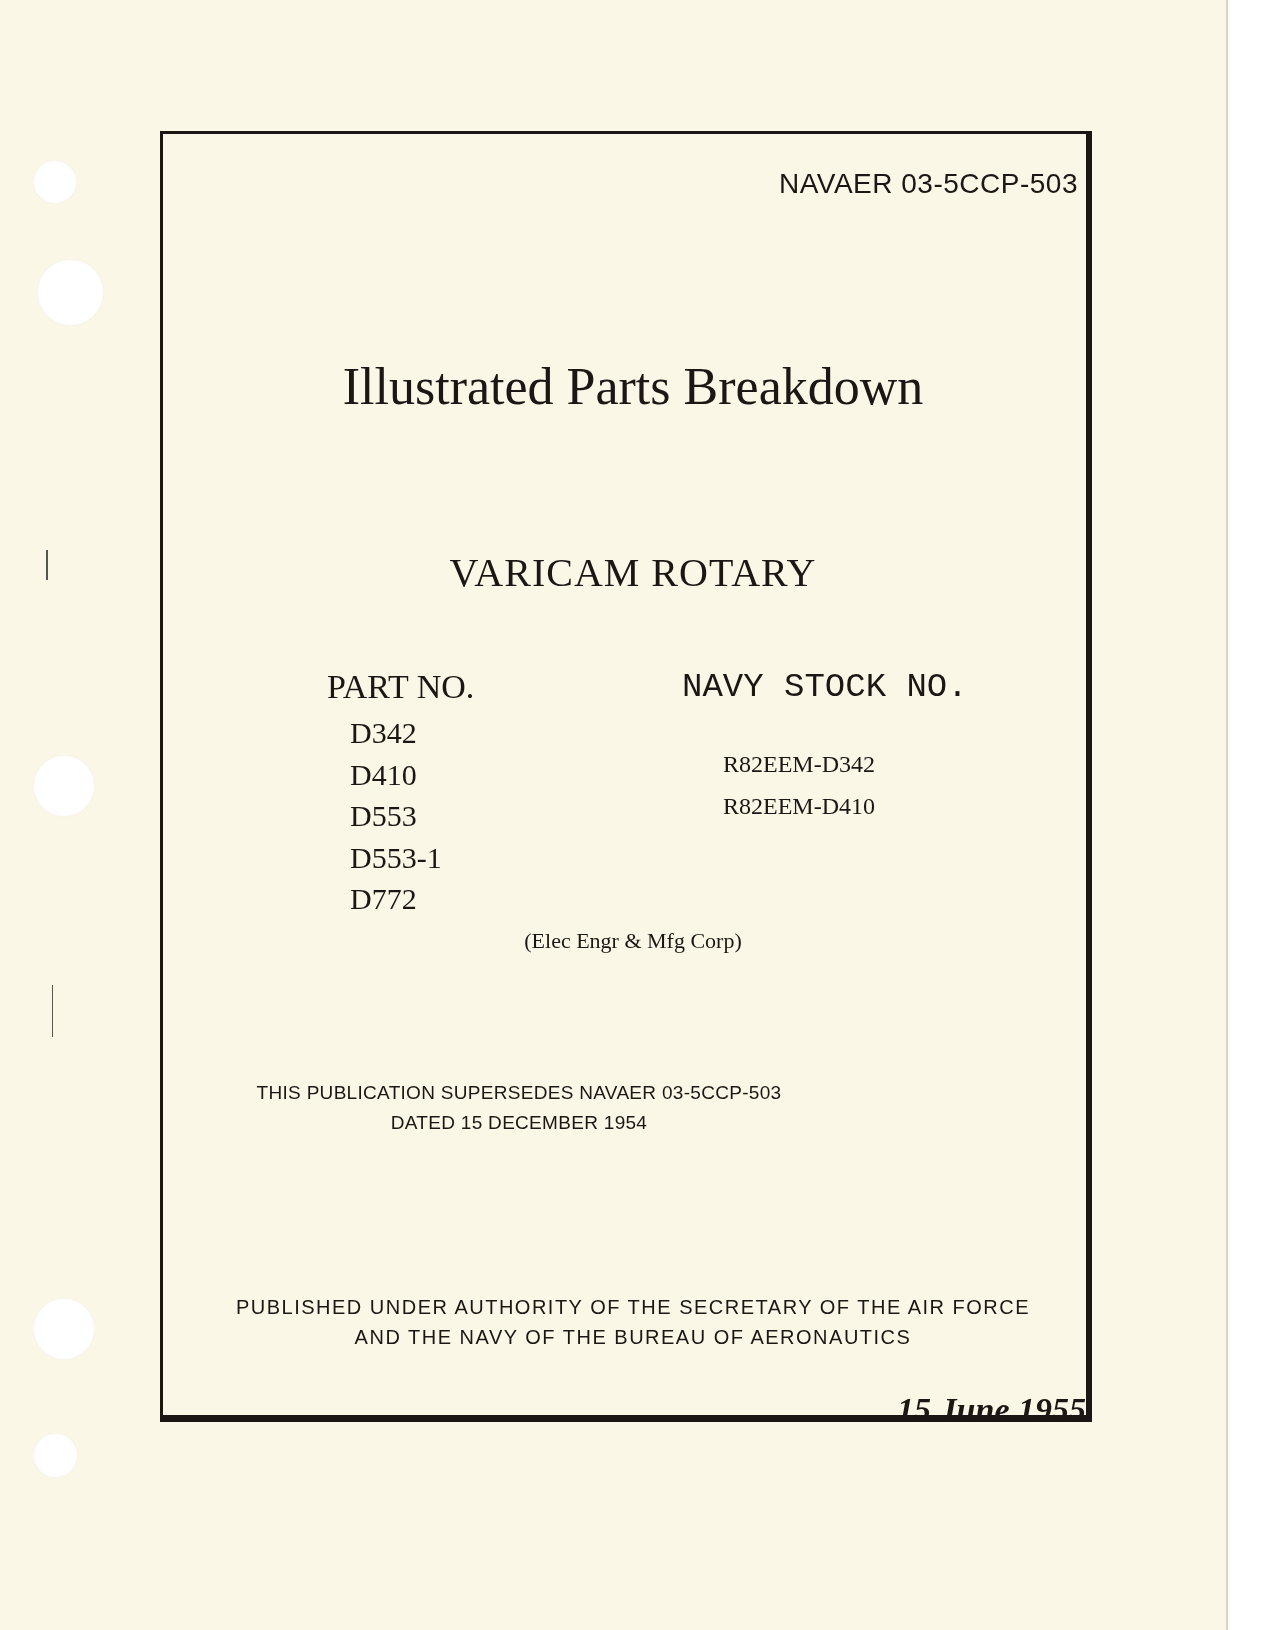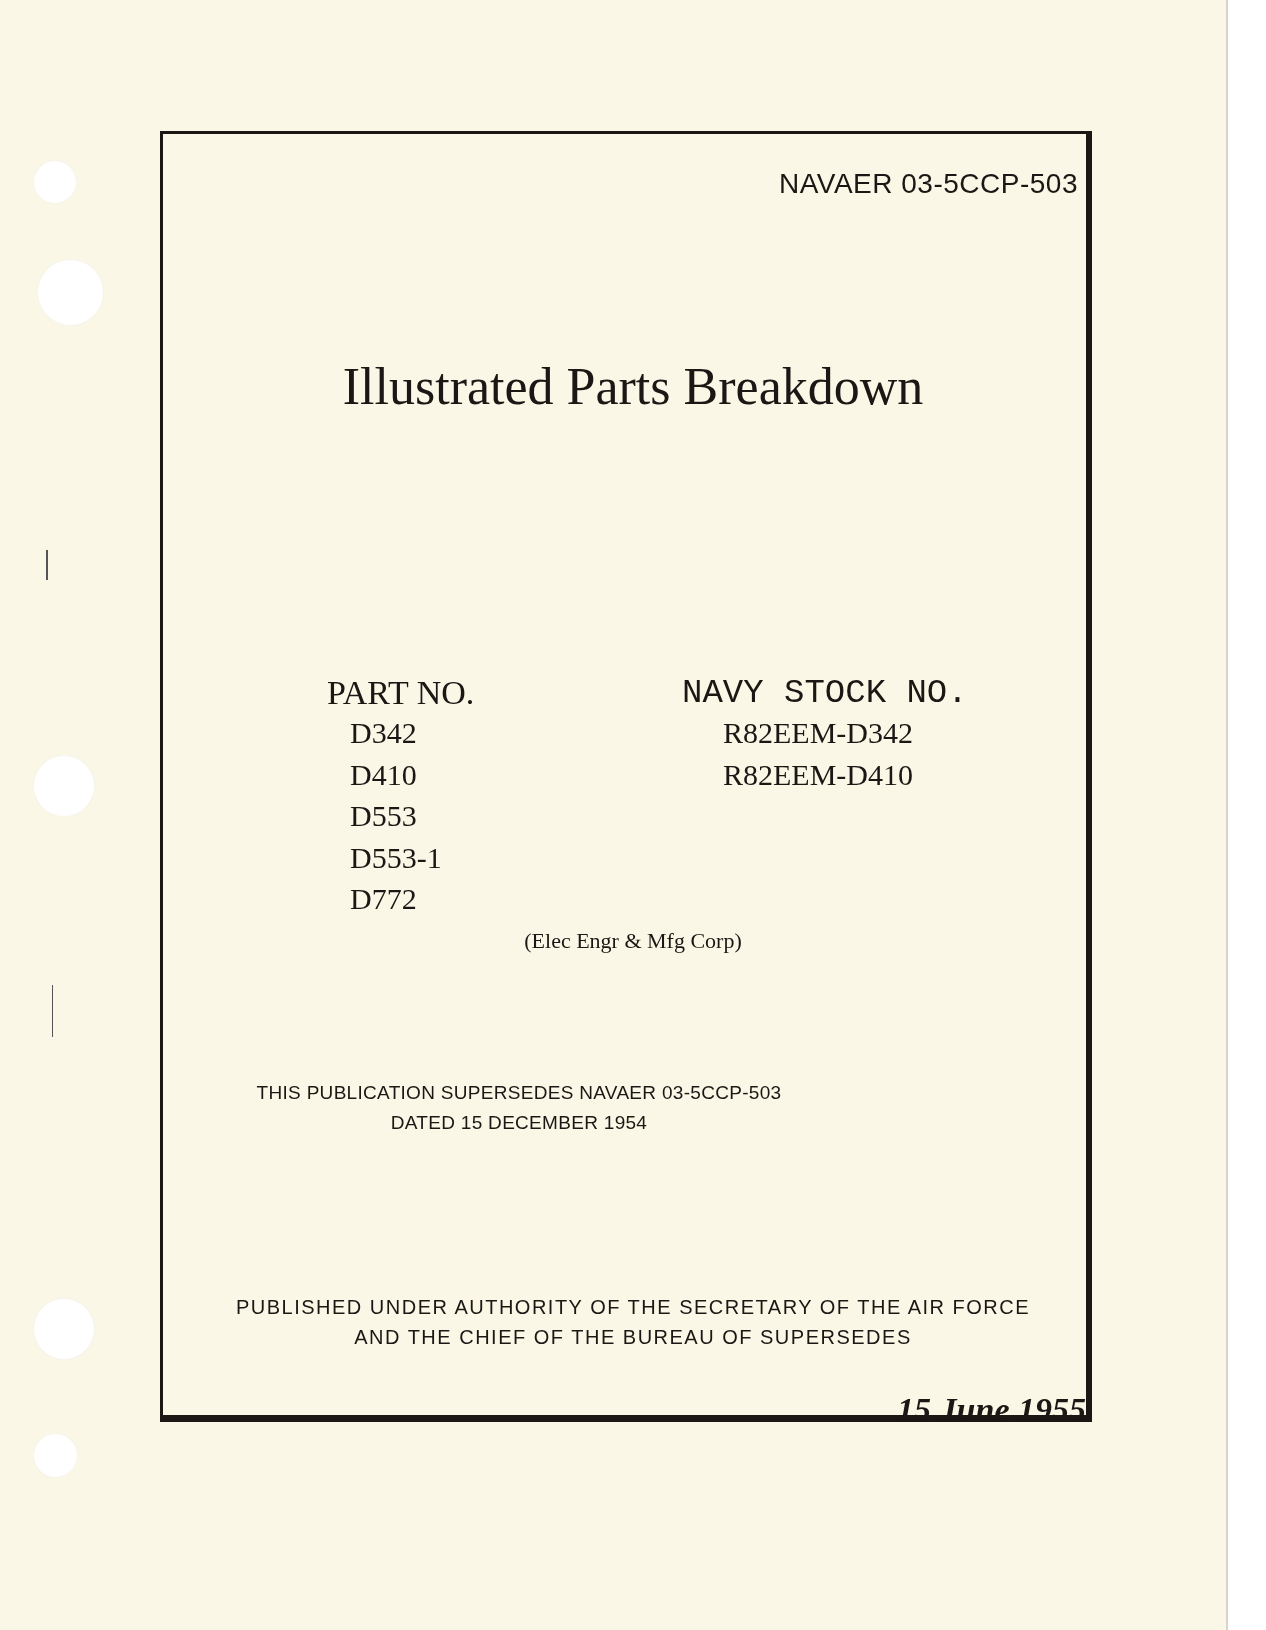--- a/index.html
+++ b/index.html
@@ -22,25 +22,25 @@
     position: absolute; left: 160px; top: 131px; width: 923px; height: 1281px;
     border-top: 3px solid #1a1714; border-left: 3px solid #1a1714;
     border-right: 6px solid #1a1714; border-bottom: 7px solid #1a1714;
   }
   .sans { font-family: "Liberation Sans", sans-serif; }
   .abs { position: absolute; }
   .center { text-align: center; }
   .docnum { top: 168px; right: 188px; font-size: 28px; letter-spacing: 0.5px; }
   .title { top: 357px; left: 0; width: 1266px; font-size: 52px; }
   .subject { top: 548px; left: 0; width: 1266px; font-size: 40px; line-height: 50px; letter-spacing: 1px; }
-  .colhead { font-size: 34px; margin-top: 6px; }
+  .colhead { font-size: 34px; }
   .partcol { left: 327px; top: 668px; }
   .partlist { left: 350px; top: 712px; font-size: 30px; line-height: 41.5px; }
   .stockcol { left: 682px; top: 668px; font-family: Liberation Mono, monospace; }
-  .stocklist { left: 723px; top: 712px; font-size: 30px; line-height: 41.5px; }
+  .stocklist { left: 723px; top: 744px; font-size: 24px; line-height: 41.5px; }
   .mfr { top: 928px; left: 0; width: 1266px; font-size: 22px; }
   .supersede { top: 1078px; left: 0; width: 1038px; font-size: 19px; line-height: 30px; letter-spacing: 0.3px; }
   .authority { top: 1292px; left: 0; width: 1266px; font-size: 20px; line-height: 30px; letter-spacing: 1.5px; }
   .date { top: 1391px; right: 180px; font-size: 34px; font-style: italic; font-weight: bold; }
   .mark { position: absolute; background: #555; width: 2px; }
 </style>
 </head>
 <body>
 
 <div class="edge-right"></div>
@@ -54,20 +54,21 @@
 <div class="mark" style="left:46px;top:550px;height:30px;"></div>
 <div class="mark" style="left:52px;top:985px;height:52px;width:1px;"></div>
 
 <div class="frame"></div>
 
 <div class="abs sans docnum">NAVAER 03-5CCP-503</div>
 
 <div class="abs center title">Illustrated Parts Breakdown</div>
 
 <div class="abs center subject">
+  <div>VARICAM ROTARY</div>
 </div>
 
 <div class="abs colhead partcol">PART NO.</div>
 <div class="abs partlist">
   <div>D342</div>
   <div>D410</div>
   <div>D553</div>
   <div>D553-1</div>
   <div>D772</div>
 </div>
@@ -80,16 +81,16 @@
 
 <div class="abs center mfr">(Elec Engr &amp; Mfg Corp)</div>
 
 <div class="abs center sans supersede">
   <div>THIS PUBLICATION SUPERSEDES NAVAER 03-5CCP-503</div>
   <div>DATED 15 DECEMBER 1954</div>
 </div>
 
 <div class="abs center sans authority">
   <div>PUBLISHED UNDER AUTHORITY OF THE SECRETARY OF THE AIR FORCE</div>
-  <div>AND THE CHIEF OF THE BUREAU OF SUPERSEDES</div>
+  <div>AND THE NAVY OF THE BUREAU OF AERONAUTICS</div>
 </div>
 
 <div class="abs date">15 June 1955</div>
 
 </body></html>

